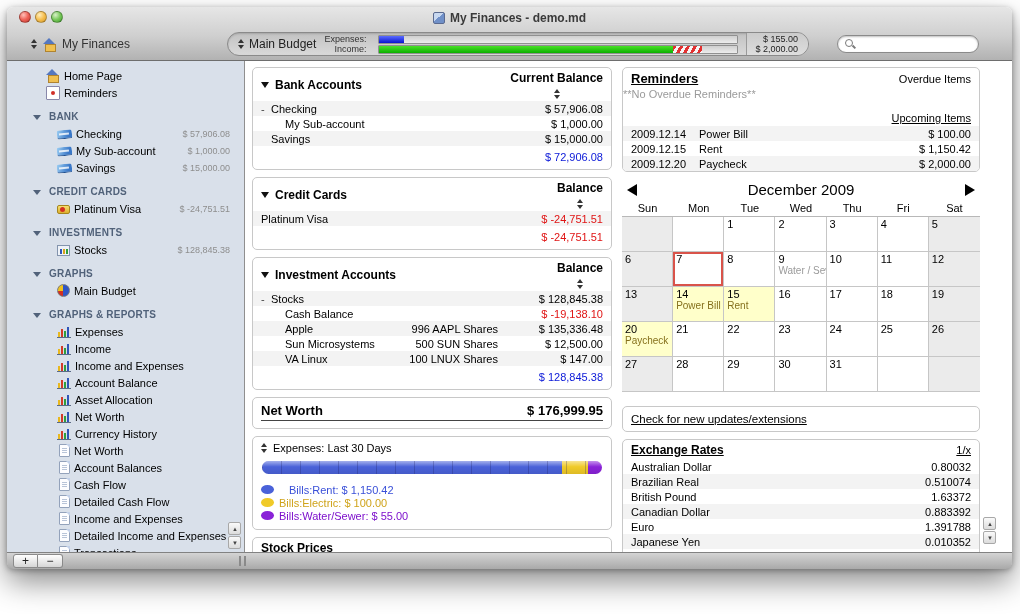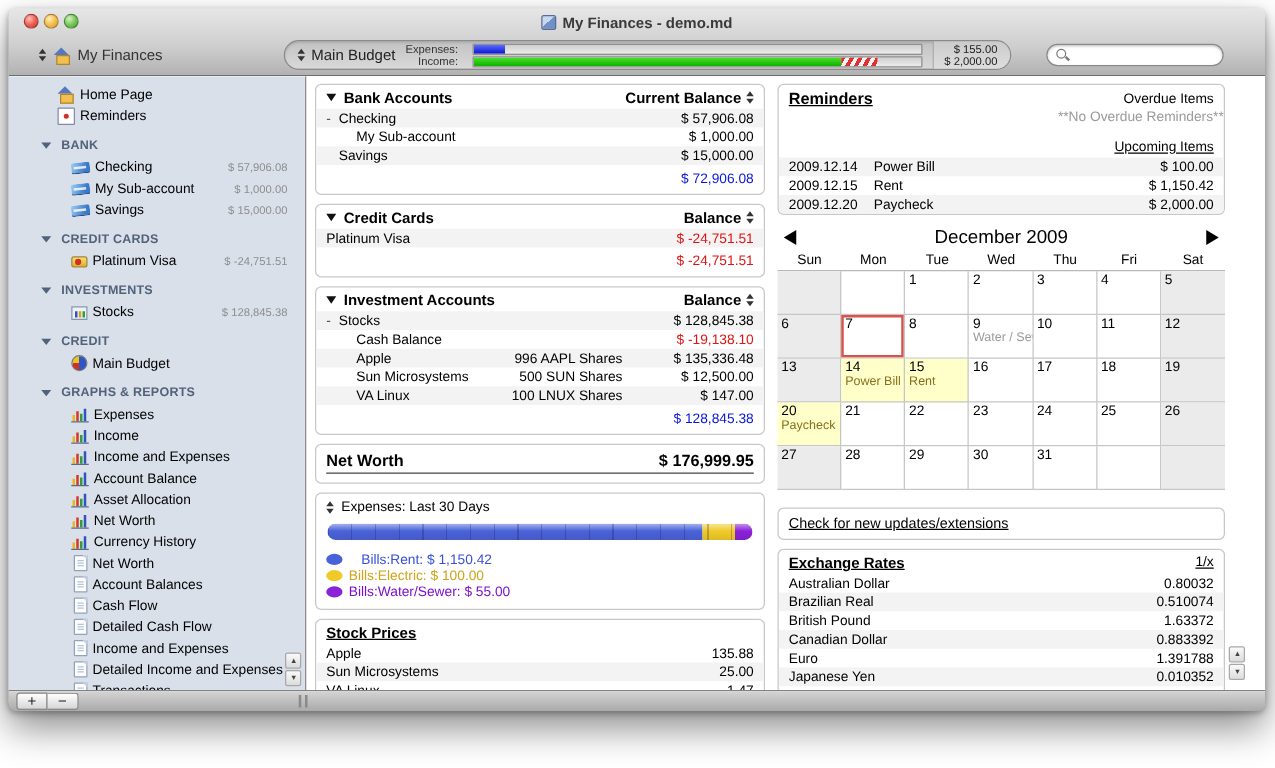--- a/index.html
+++ b/index.html
@@ -112,21 +112,21 @@
   .scr.up::before { content:"\25B2"; } .scr.down::before { content:"\25BC"; }
   .scr::before { position:absolute; left:3px; top:2.5px; font-size:6px; color:#444; }
   
   .main { flex:1; position:relative; padding:6px 0 0 7px; overflow:hidden; display:flex; gap:10px; }
   .col { flex:none; } .col-center { width:360px; } .col-right { width:358px; }
   .panel { background:#fff; border:1px solid #c8c8c8; border-radius:5px; margin-bottom:7px;
     overflow:hidden; }
   .p-head { display:flex; align-items:center; padding:3px 8px 2px; font-weight:bold; font-size:12px; }
   .p-disc { width:0; height:0; border-left:4px solid transparent; border-right:4px solid transparent;
     border-top:6px solid #111; margin-right:6px; }
-  .p-sort { margin-left:auto; display:flex; align-items:center; gap:4px; }
+  .p-sort { margin-left:auto; display:flex; align-items:center; gap:4px;flex-direction:column; }
   .sort-icon { display:inline-flex; flex-direction:column; gap:2px; }
   .sort-icon::before { content:""; border-left:3.5px solid transparent; border-right:3.5px solid transparent; border-bottom:4px solid #333; }
   .sort-icon::after  { content:""; border-left:3.5px solid transparent; border-right:3.5px solid transparent; border-top:4px solid #333; }
   .p-right { margin-left:auto; font-weight:normal; font-size:11px; }
   .u { text-decoration:underline; }
   .rows .row { display:flex; align-items:center; height:15px; padding:0 8px; font-size:11px; }
   .stripe-odd .row:nth-of-type(odd), .stripe-even .row:nth-of-type(even) { background:#f3f3f3; }
   .r-disc { width:10px; flex:none; color:#444; }
   .r-name { flex:none; white-space:nowrap; } .r-name.ind1 { padding-left:14px; }
   .r-shares { margin-left:auto; text-align:right; padding-right:10px; white-space:nowrap; }
@@ -140,21 +140,21 @@
   .exp-bar { display:flex; height:13px; margin:5px 9px 9px; border-radius:7px;
     position:relative; overflow:hidden; }
   .exp-bar::after { content:""; position:absolute; inset:0;
     background:repeating-linear-gradient(to right, rgba(20,20,80,.25) 0 1px, transparent 1px 19px),
       linear-gradient(rgba(255,255,255,.5), rgba(255,255,255,0) 45%, rgba(0,0,0,.08)); }
   .seg { height:100%; }
   .exp-legend { padding:0 8px 7px; }
   .leg-row { display:flex; align-items:center; gap:5px; height:13px; font-size:11px; }
   .dot { width:13px; height:9px; border-radius:50%; flex:none; }
   
-  .rem-none { text-align:right; color:#9a9a9a; font-size:11px; height:15px; }
+  .rem-none { text-align:left; color:#9a9a9a; font-size:11px; height:15px; }
   .rem-upcoming { text-align:right; padding:9px 8px 2px; font-size:11px; }
   .rem-date { width:68px; flex:none; }
   
   .calendar { margin-bottom:6px; }
   .cal-head { position:relative; height:23px; text-align:center; font-size:15px; padding-top:2px; }
   .cal-arrow { position:absolute; left:3px; top:5px; width:12px; height:12px; }
   .cal-arrow::before { content:""; display:block; border-top:6px solid transparent;
     border-bottom:6px solid transparent; border-right:10px solid #000; }
   .cal-arrow.next { left:auto; right:3px; }
   .cal-arrow.next::before { border-right:none; border-left:10px solid #000; }
@@ -301,21 +301,21 @@
           <div class="sb-row itm ind1">
 
             <span class="ico ico-stocks"></span>
             <span class="sb-label">Stocks</span>
             <span class="sb-amount">$ 128,845.38</span>
           </div>
 
           <div class="sb-row hdr">
             <span class="disc"></span>
 
-            <span class="sb-label">CREDIT</span>
+            <span class="sb-label">GRAPHS</span>
 
           </div>
 
           <div class="sb-row itm ind1">
 
             <span class="ico ico-pie"></span>
             <span class="sb-label">Main Budget</span>
             <span class="sb-amount"></span>
           </div>
 

